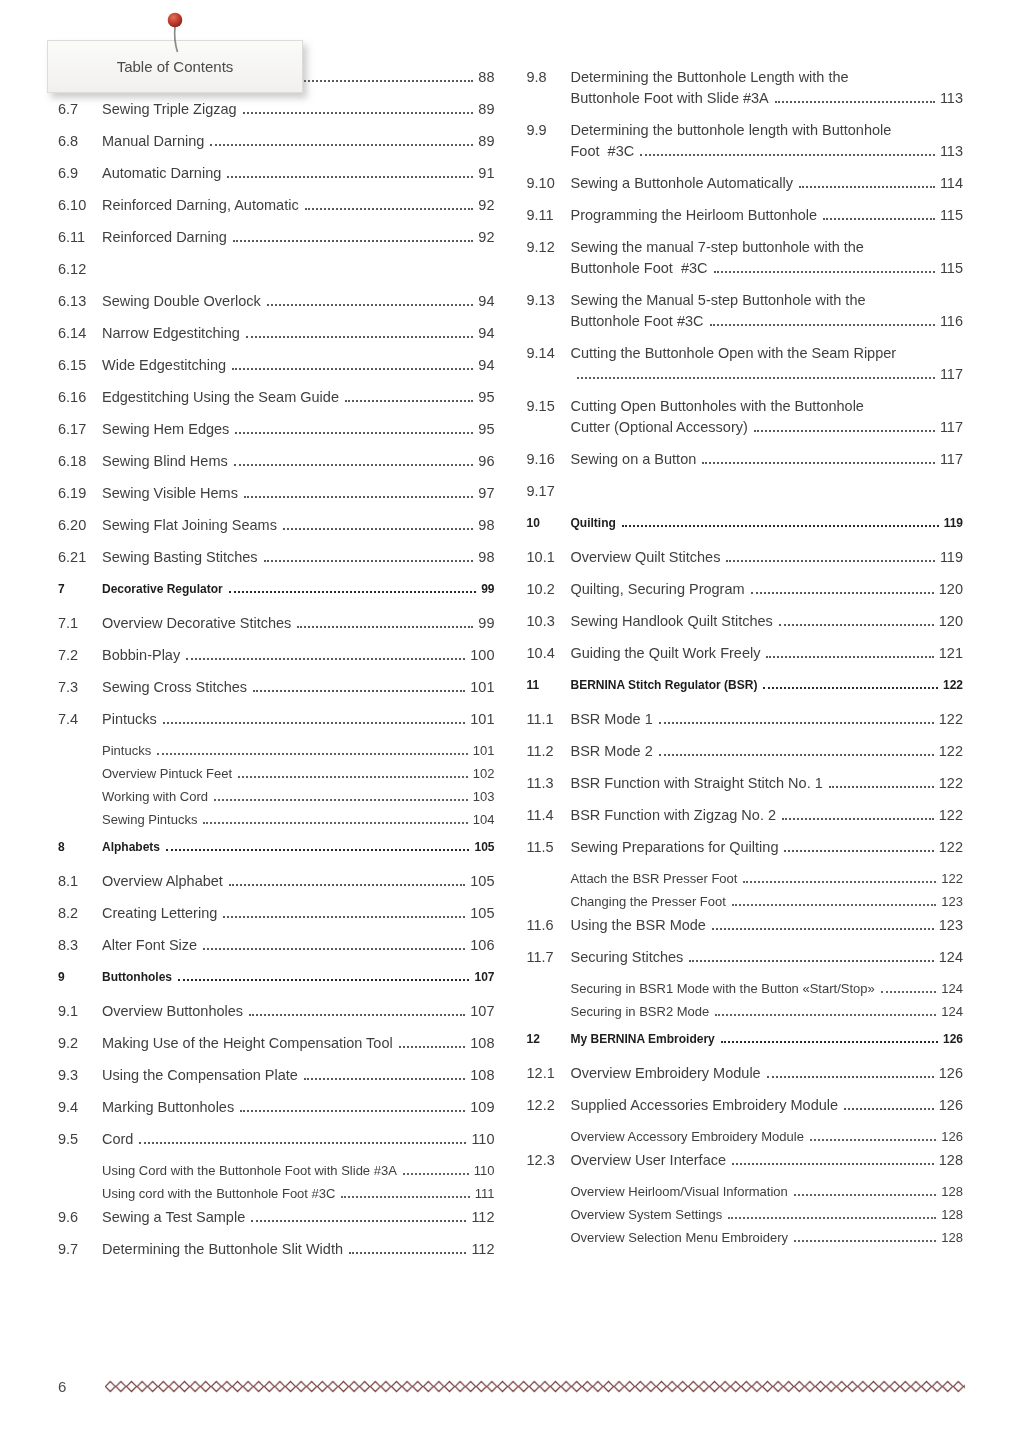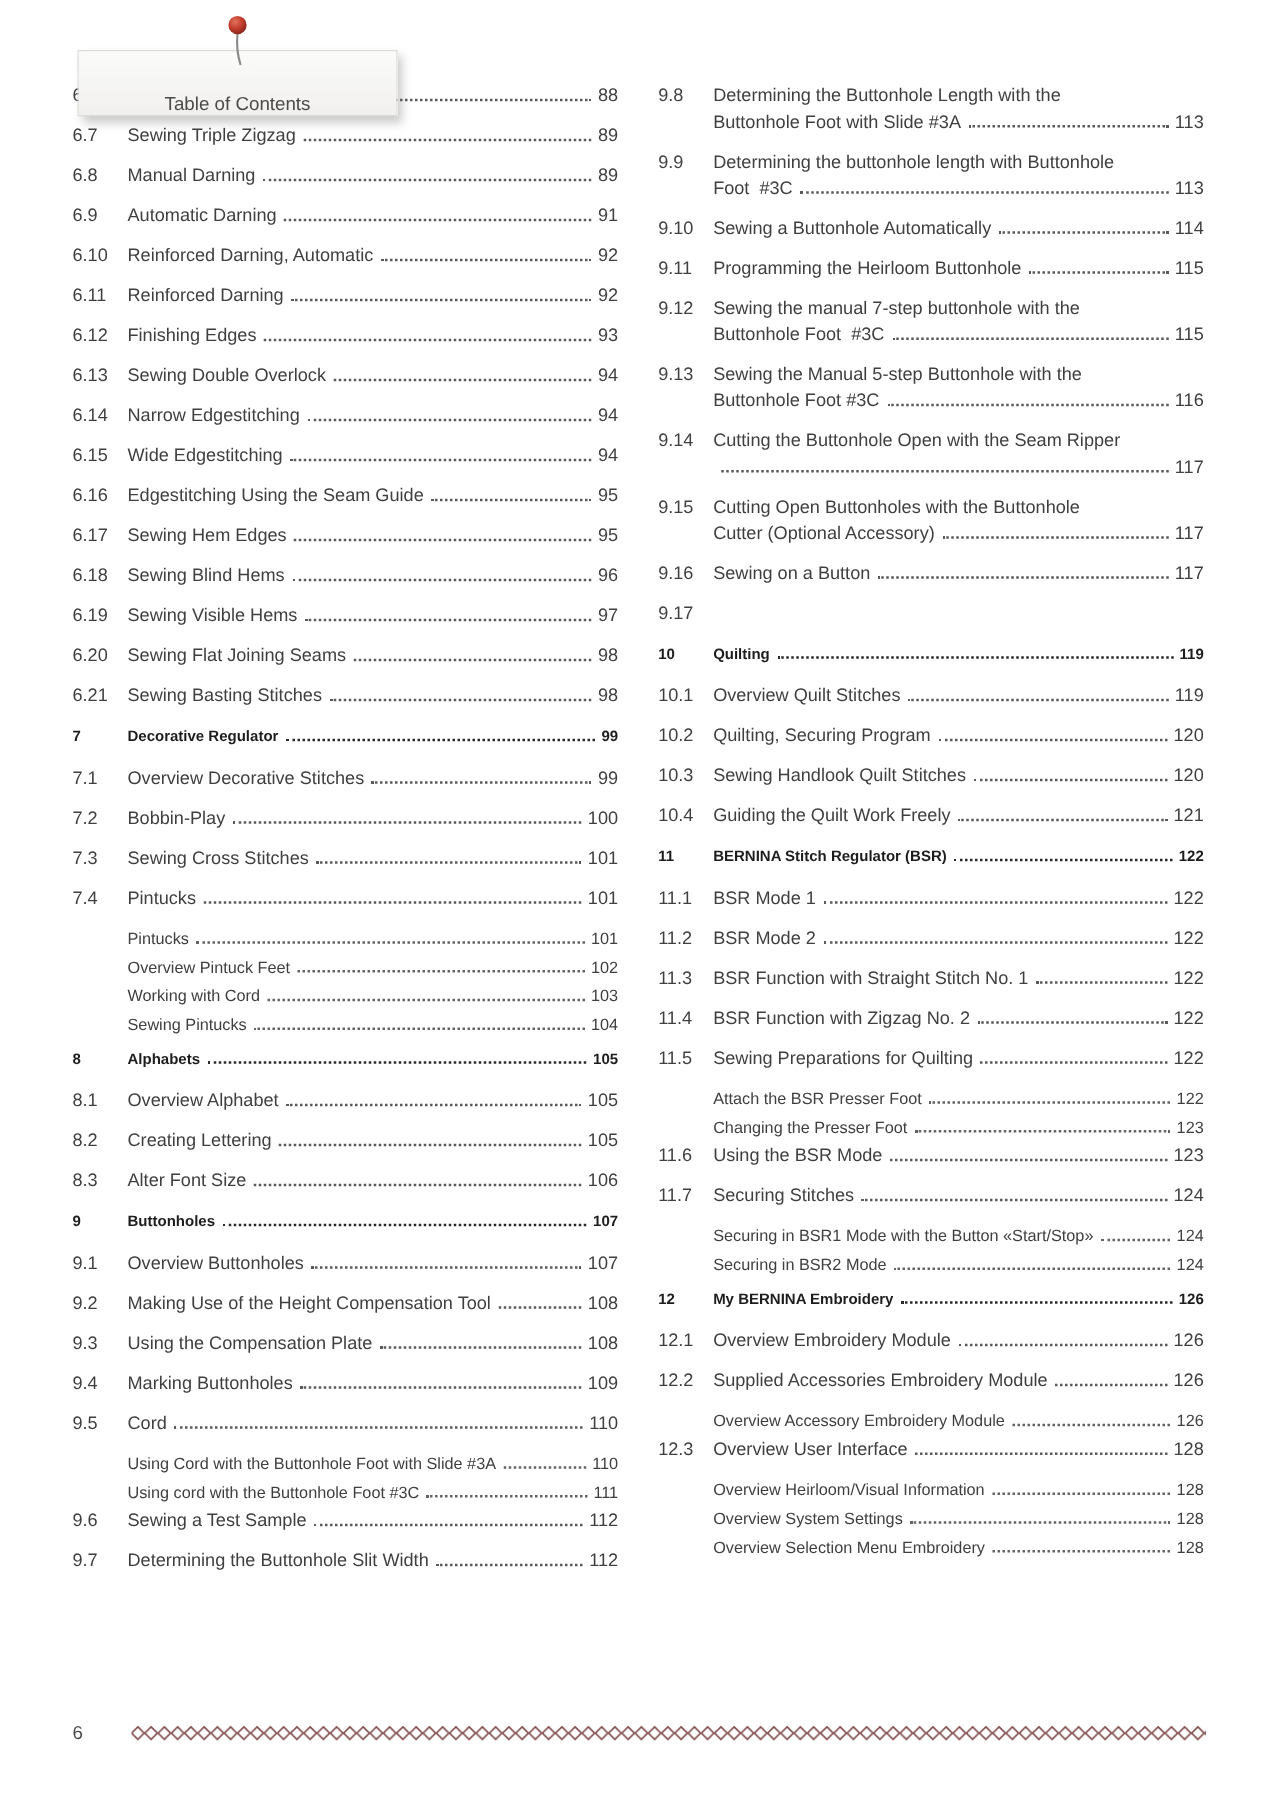--- a/index.html
+++ b/index.html
@@ -5,25 +5,25 @@
   html,body { margin:0; padding:0; background:#ffffff; }
   .page {
     position:relative; width:1024px; height:1449px;
     background:#ffffff; overflow:hidden;
     font-family:"Liberation Sans", sans-serif;
     color:#3f3f3f;
   }
 
   
   .tab {
-    position:absolute; left:62px; top:40px; width:254px; height:51px;
+    position:absolute; left:47px; top:40px; width:254px; height:51px;
     background:linear-gradient(180deg,#fbfbfa 0%,#f1f0ee 100%);
     border:1px solid #dedcd9;
     box-shadow:4px 5px 7px rgba(110,110,110,0.35);
-    display:flex; align-items:flex-end; justify-content:center;
+    display:flex; align-items:center; justify-content:center;
     font-size:15px; color:#4a4a4a;
   }
   .pin { position:absolute; left:50%; top:-31px; transform:translateX(-50%); width:26px; height:52px; }
 
   
   .columns {
     display:flex; gap:32px;
     padding:67px 61px 0 58px; box-sizing:border-box;
   }
   .col { flex:1; min-width:0; }
@@ -124,27 +124,20 @@
     <span class="body">
             <span class="line">
               <span class="t">Reinforced Darning</span>
               <span class="dots"></span>
               <span class="pg">92</span>
             </span>
           </span>
   </div>
         <div class="entry item">
     <span class="num">6.12</span>
-    <span class="body">
-            <span class="line">
-              <span class="t">Finishing Edges</span>
-              <span class="dots"></span>
-              <span class="pg">93</span>
-            </span>
-          </span>
   </div>
         <div class="entry item">
     <span class="num">6.13</span>
     <span class="body">
             <span class="line">
               <span class="t">Sewing Double Overlock</span>
               <span class="dots"></span>
               <span class="pg">94</span>
             </span>
           </span>

